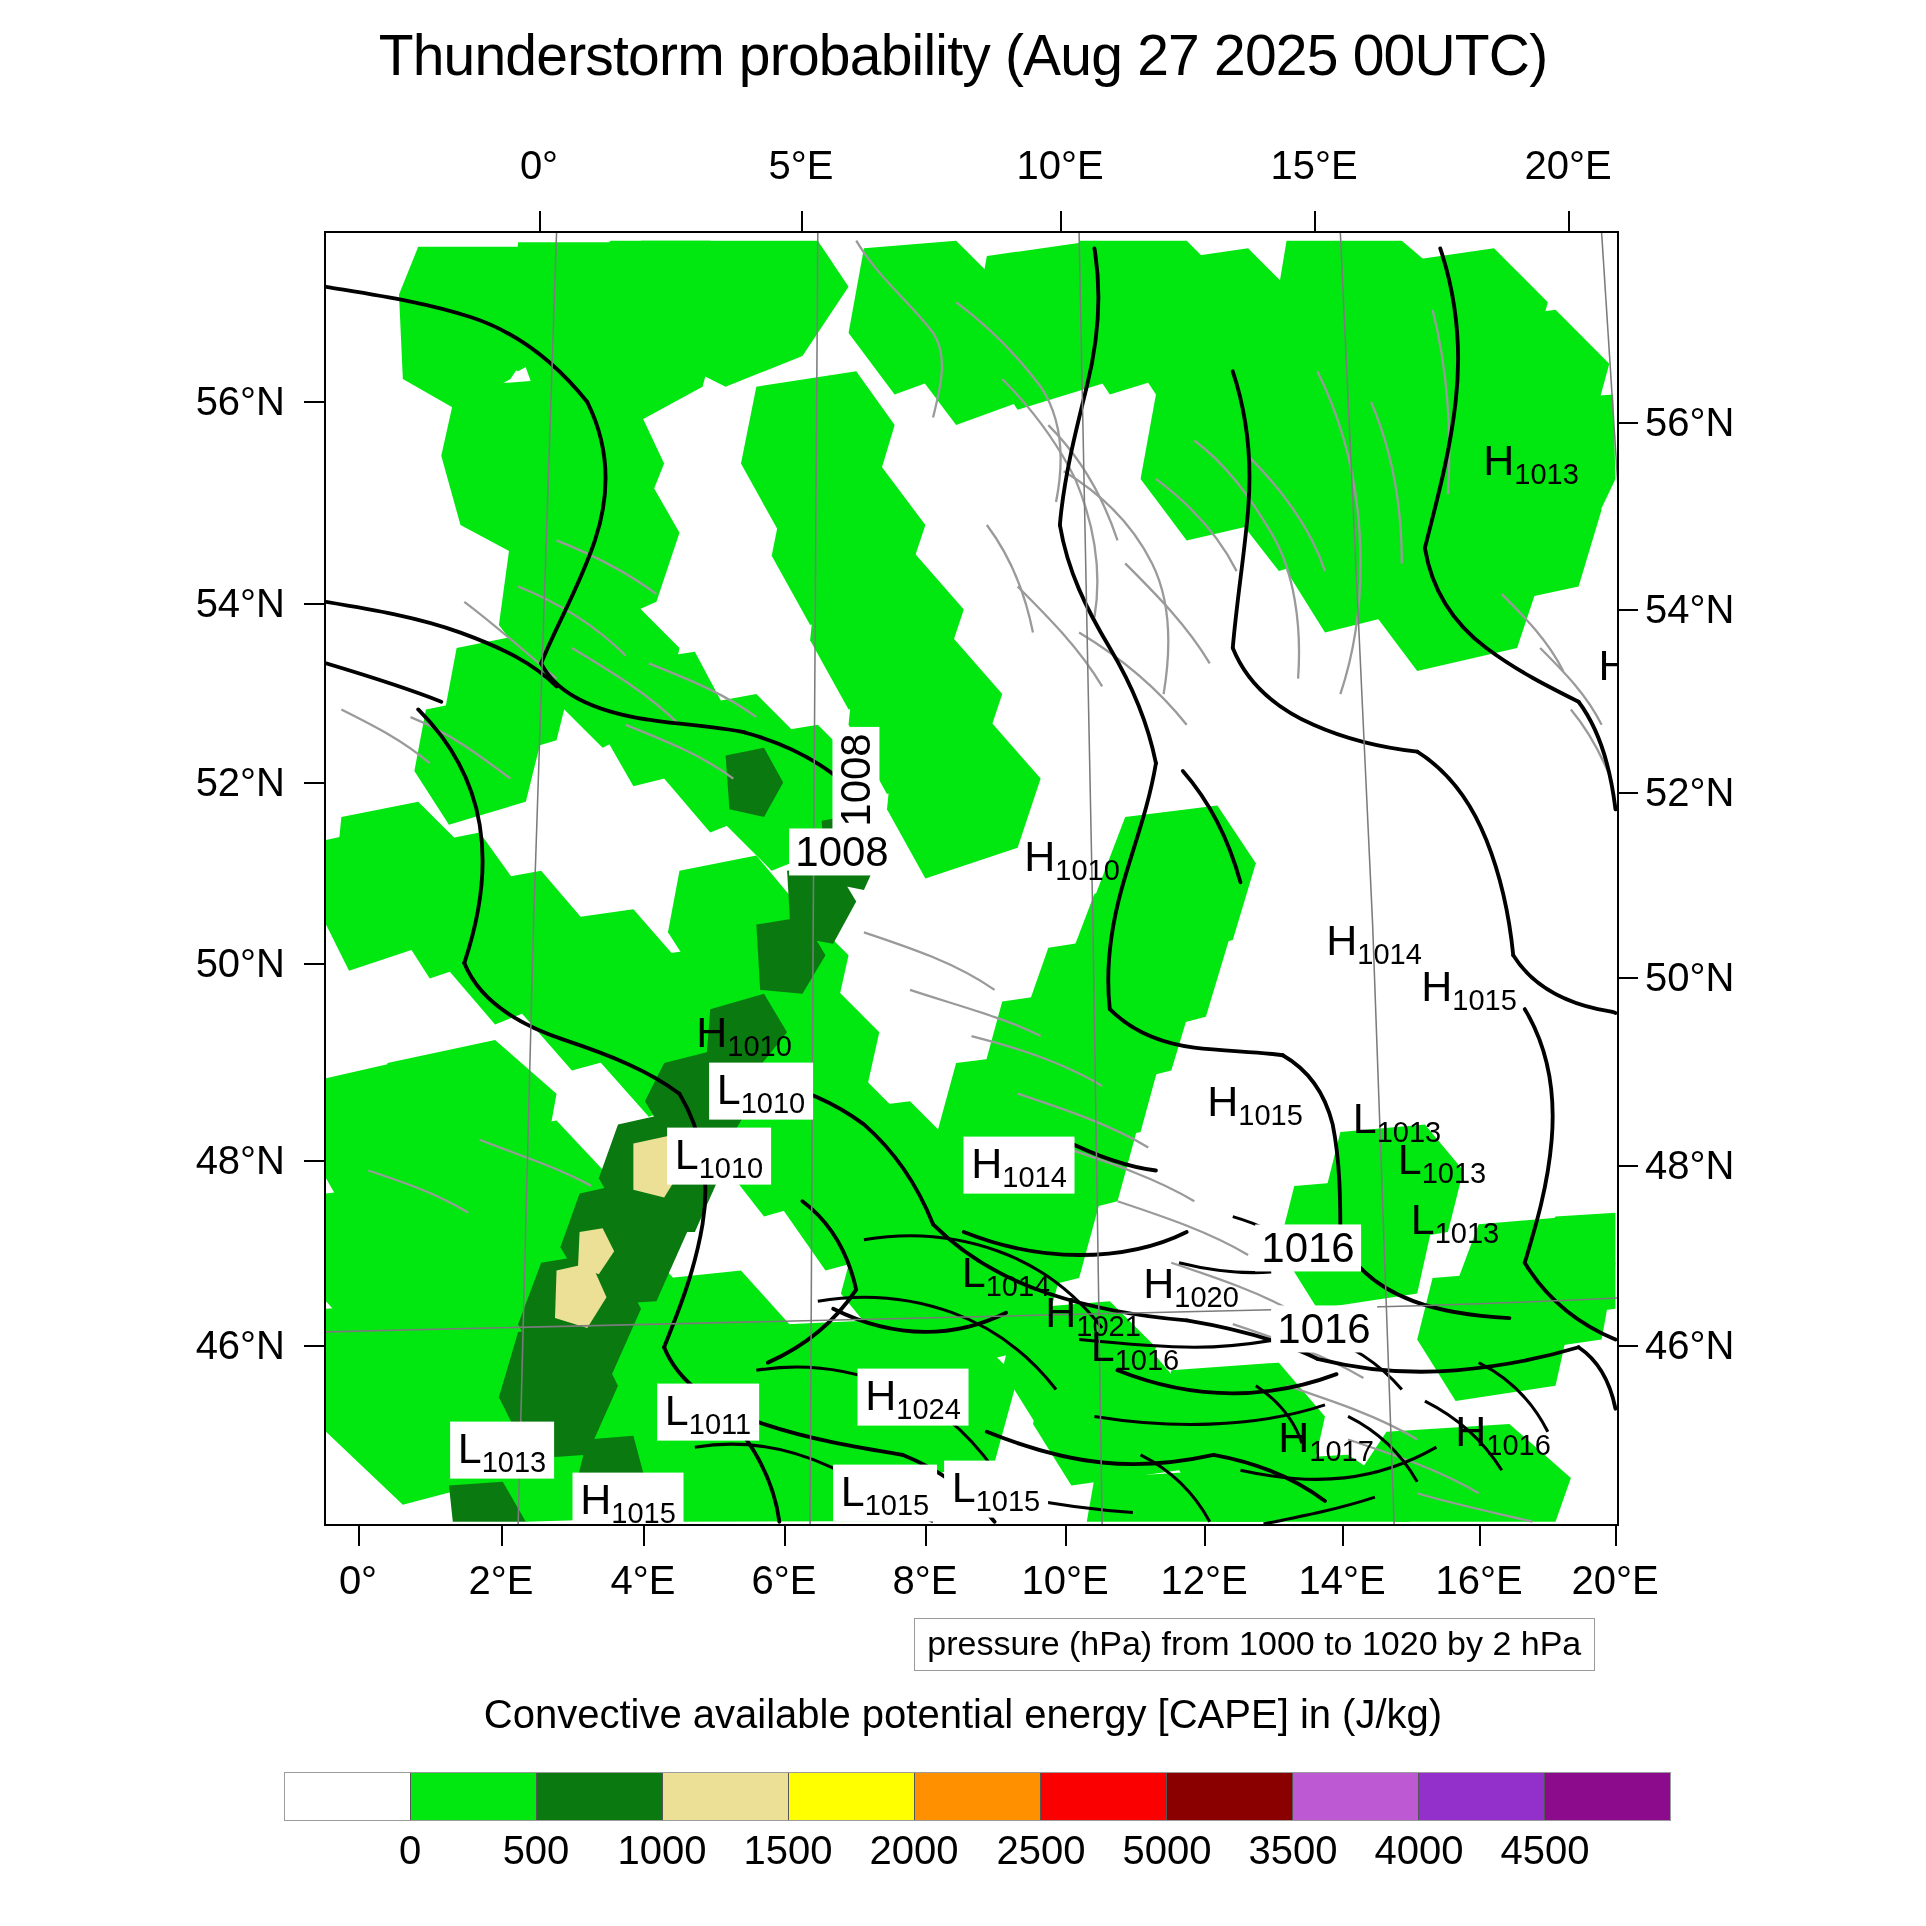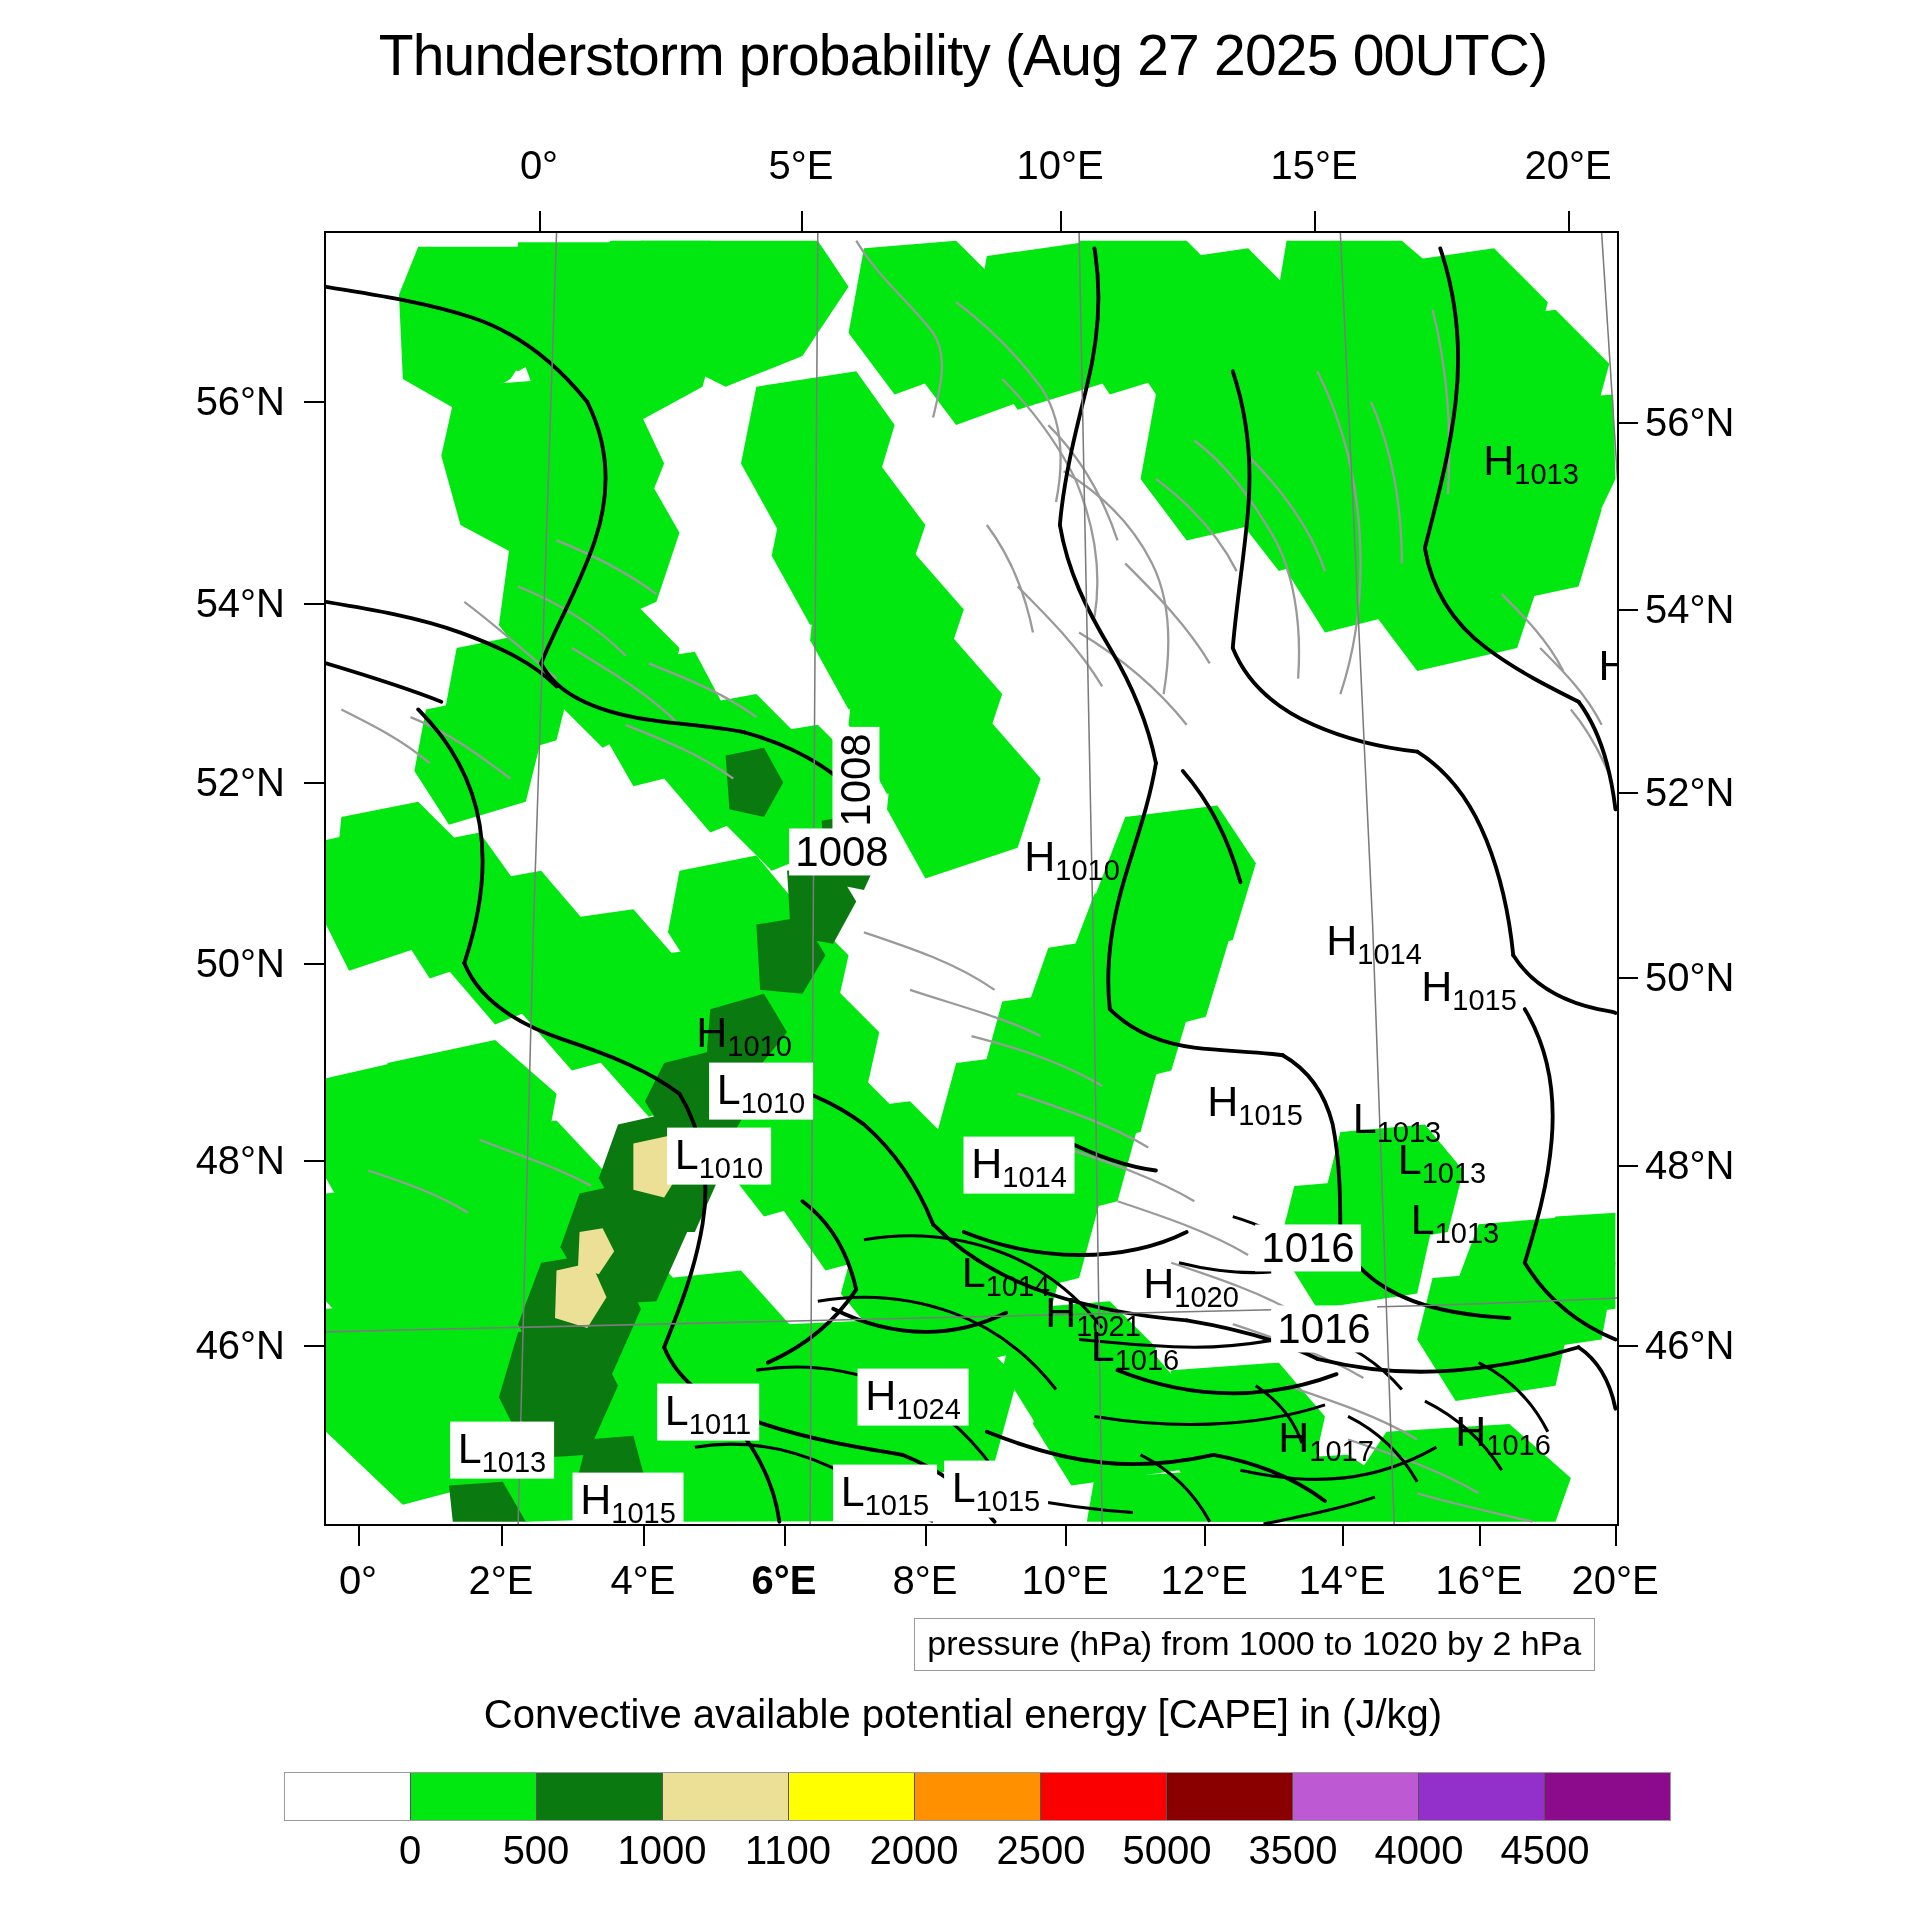--- a/index.html
+++ b/index.html
@@ -407,21 +407,21 @@
     <div class="axlabel toplab" style="left: 1314px;">15°E</div>
     <div class="tick tick-top" style="left: 1314px;"></div>
     <div class="axlabel toplab" style="left: 1568px;">20°E</div>
     <div class="tick tick-top" style="left: 1568px;"></div>
     <div class="axlabel botlab" style="left: 358px;">0°</div>
     <div class="tick tick-bottom" style="left: 358px;"></div>
     <div class="axlabel botlab" style="left: 501px;">2°E</div>
     <div class="tick tick-bottom" style="left: 501px;"></div>
     <div class="axlabel botlab" style="left: 643px;">4°E</div>
     <div class="tick tick-bottom" style="left: 643px;"></div>
-    <div class="axlabel botlab" style="left: 784px; font-weight: bold;">6°E</div>
+    <div class="axlabel botlab" style="left: 784px;">6°E</div>
     <div class="tick tick-bottom" style="left: 784px;"></div>
     <div class="axlabel botlab" style="left: 925px;">8°E</div>
     <div class="tick tick-bottom" style="left: 925px;"></div>
     <div class="axlabel botlab" style="left: 1065px;">10°E</div>
     <div class="tick tick-bottom" style="left: 1065px;"></div>
     <div class="axlabel botlab" style="left: 1204px;">12°E</div>
     <div class="tick tick-bottom" style="left: 1204px;"></div>
     <div class="axlabel botlab" style="left: 1342px;">14°E</div>
     <div class="tick tick-bottom" style="left: 1342px;"></div>
     <div class="axlabel botlab" style="left: 1479px;">16°E</div>
@@ -468,21 +468,21 @@
     <div class="swatch" style="background: rgb(251, 0, 0);"></div>
     <div class="swatch" style="background: rgb(138, 0, 0);"></div>
     <div class="swatch" style="background: rgb(189, 90, 211);"></div>
     <div class="swatch" style="background: rgb(147, 48, 203);"></div>
     <div class="swatch" style="background: rgb(140, 10, 140);"></div>
   </div>
 <div id="cbar-ticks">
     <div class="cbt" style="left: 126px;">0</div>
     <div class="cbt" style="left: 252px;">500</div>
     <div class="cbt" style="left: 378px;">1000</div>
-    <div class="cbt" style="left: 504px;">1100</div>
+    <div class="cbt" style="left: 504px;">1500</div>
     <div class="cbt" style="left: 630px;">2000</div>
     <div class="cbt" style="left: 757px;">2500</div>
     <div class="cbt" style="left: 883px;">5000</div>
     <div class="cbt" style="left: 1009px;">3500</div>
     <div class="cbt" style="left: 1135px;">4000</div>
     <div class="cbt" style="left: 1261px;">4500</div>
   </div>
 
 
 </body></html>

